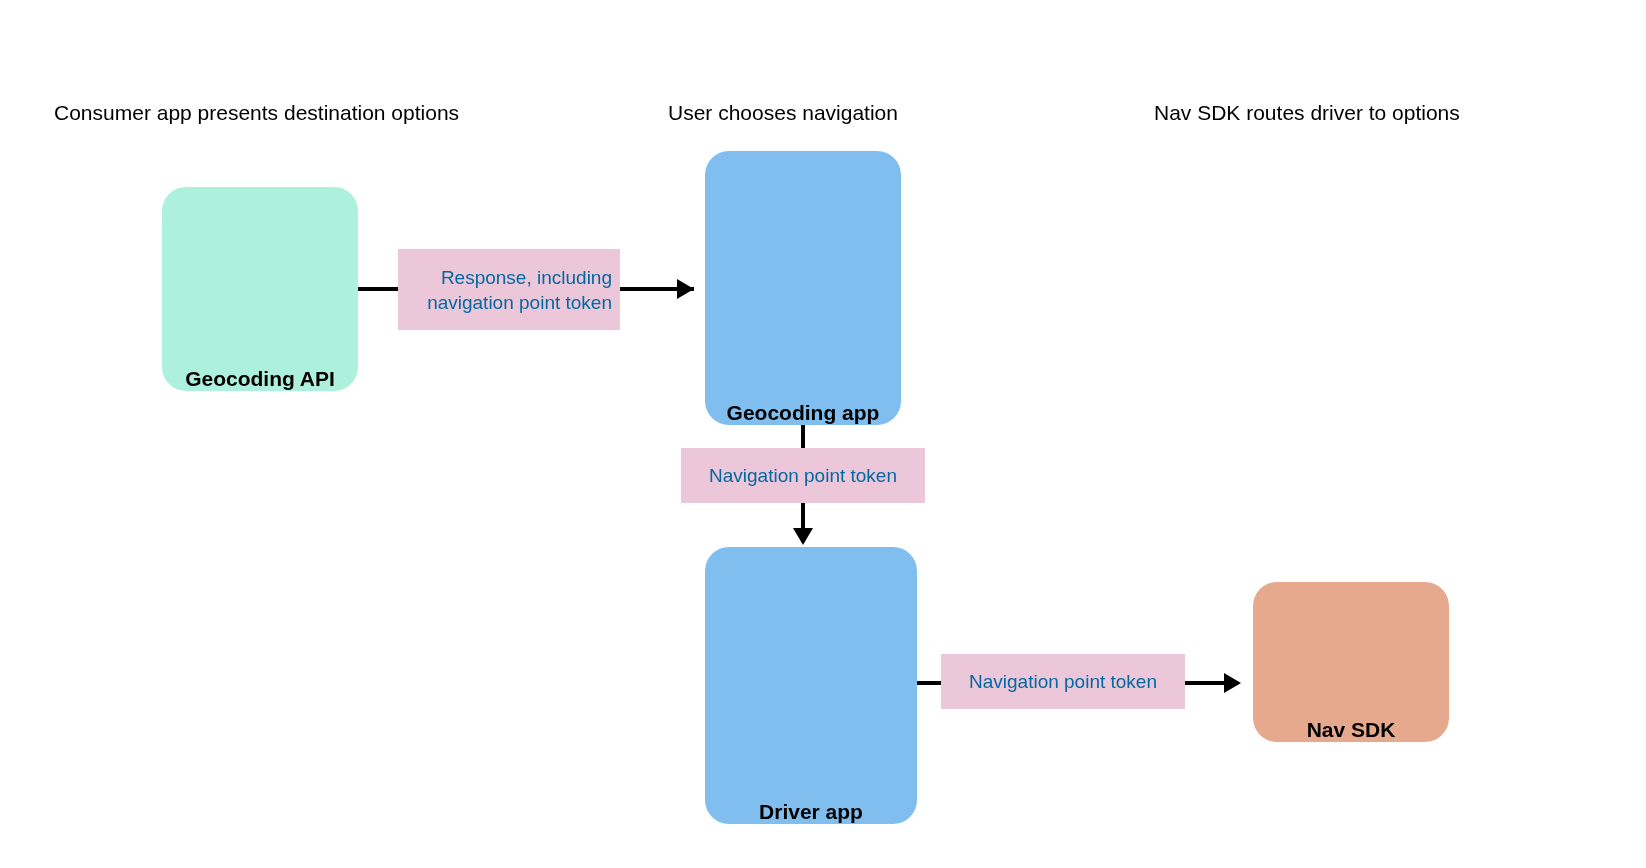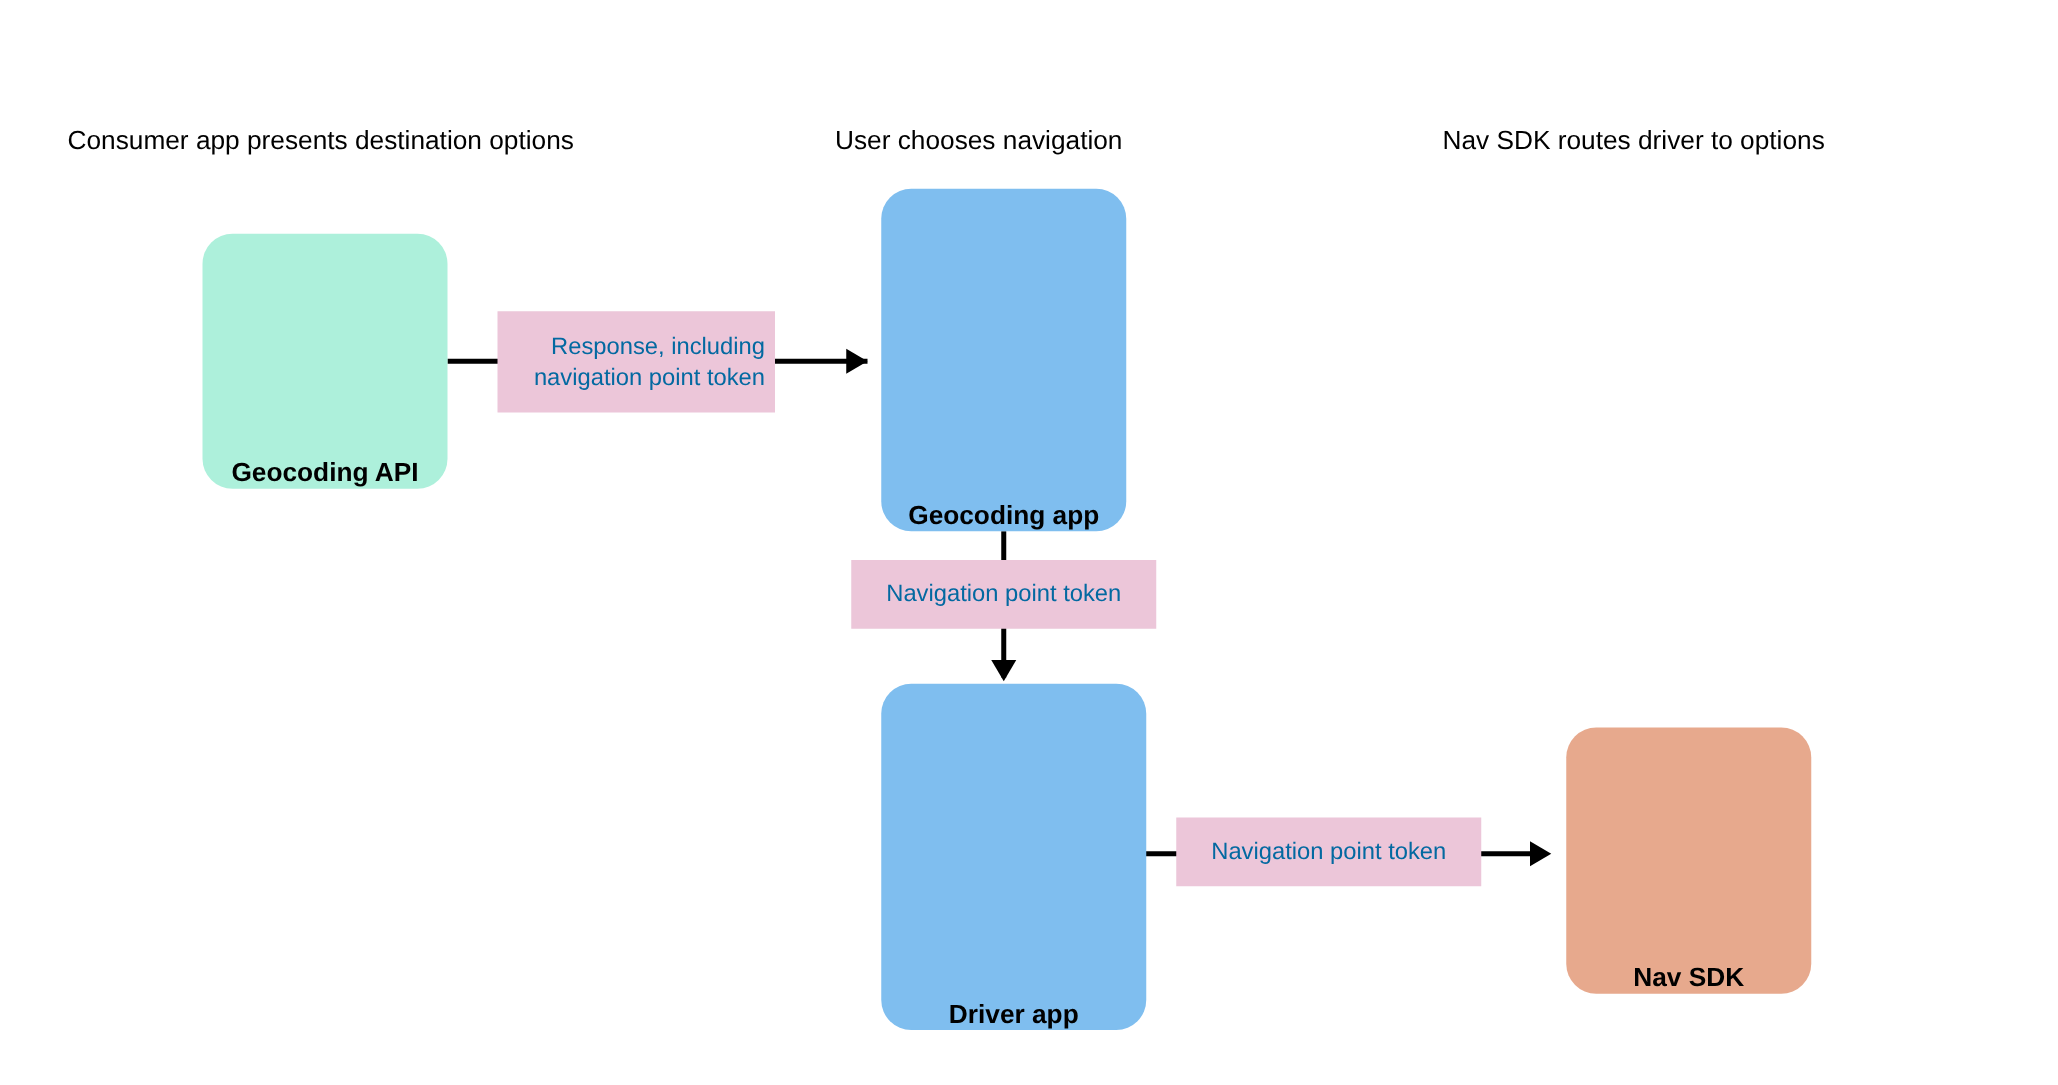--- a/index.html
+++ b/index.html
@@ -59,21 +59,21 @@
     width: 196px; height: 274px;
     background: #7FBEEF;
   }
   #node-driver {
     left: 705px;  top: 503px;
     width: 212px; height: 277px;
     background: #7FBEEF;
   }
   #node-navsdk {
     left: 1253px; top: 538px;
-    width: 196px; height: 213px;
+    width: 196px; height: 160px;
     background: #E7A98D;
   }
 
   
   .edge {
     position: absolute;
     background: #000000;
     z-index: 1;
   }
   .edge-h { height: 4px; }

